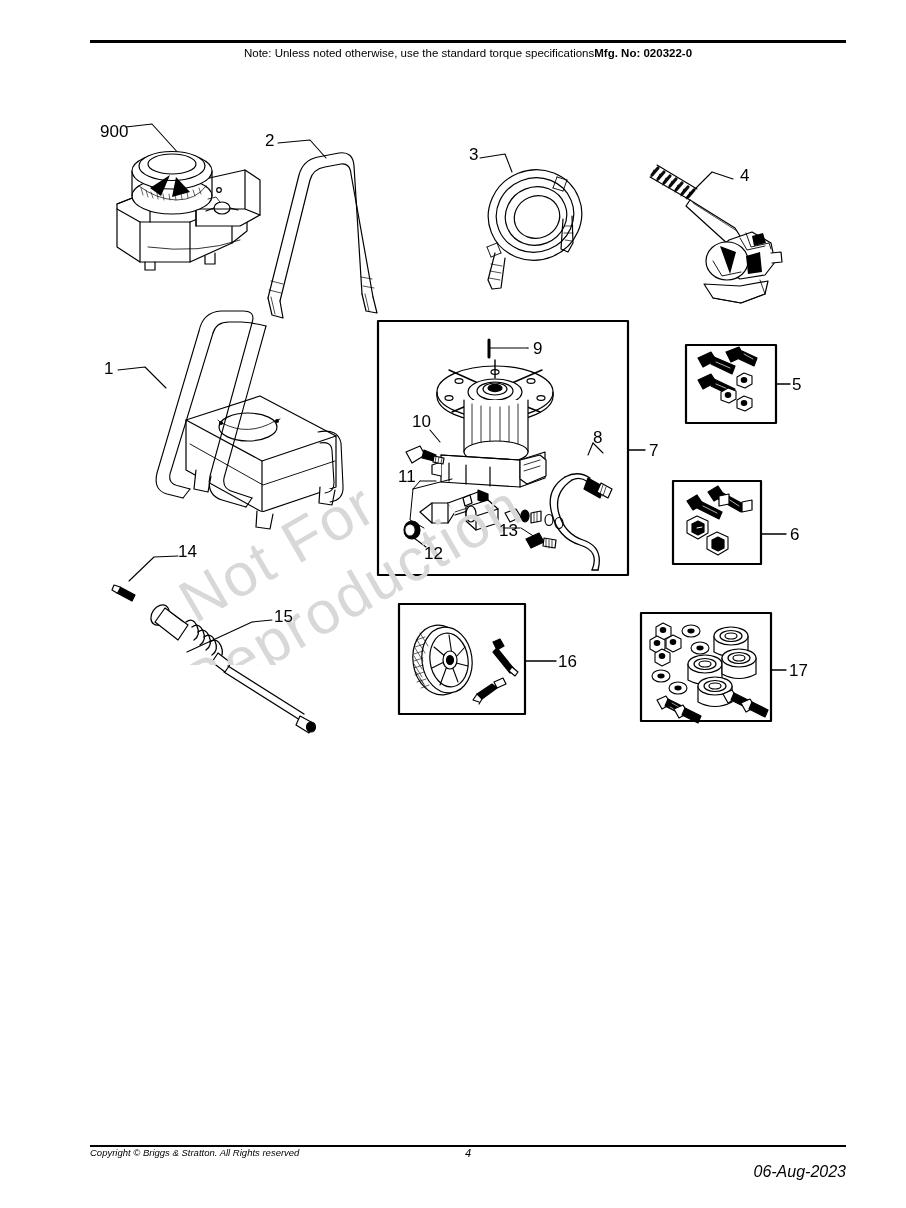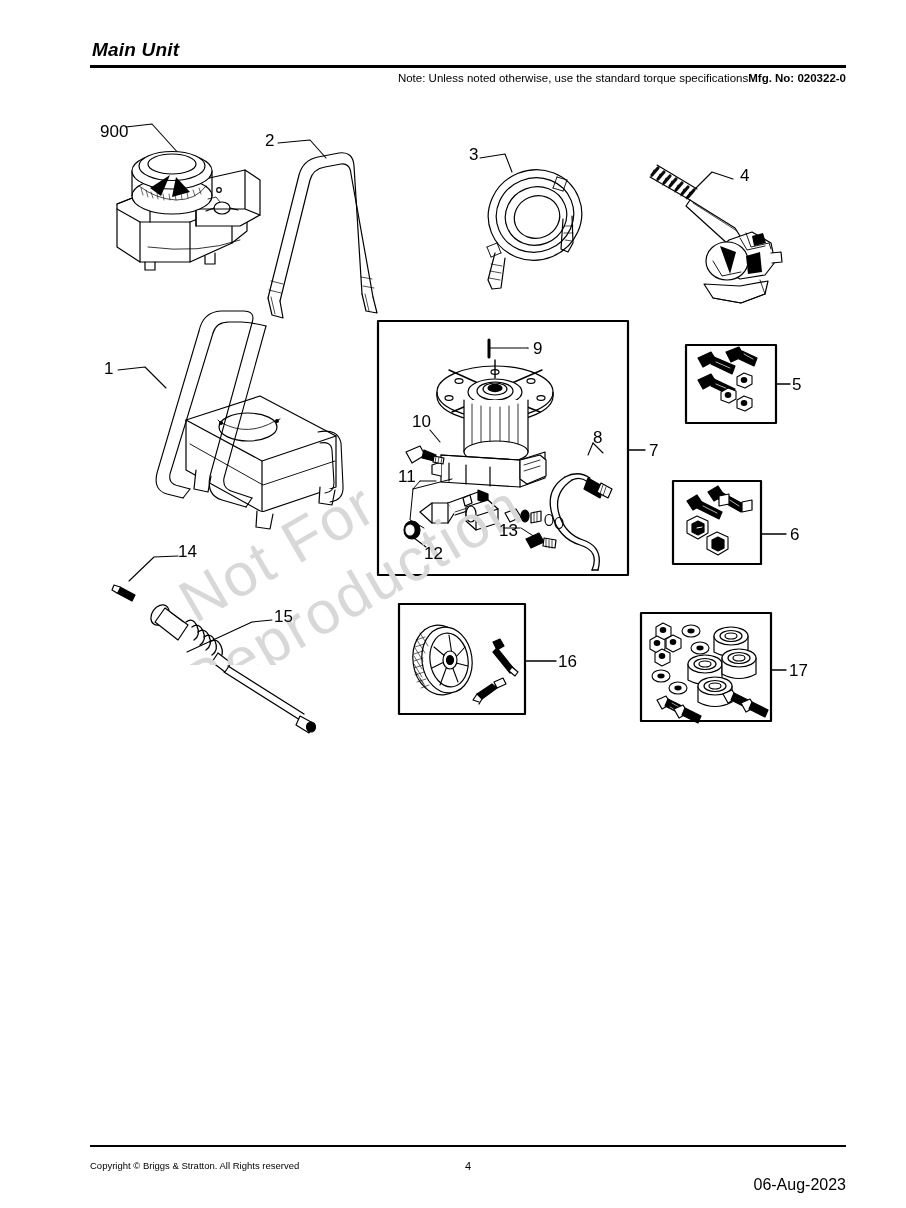--- a/index.html
+++ b/index.html
@@ -36,21 +36,21 @@
     line-height: 1.1;
     margin: 0 0 4px 2px;
   }
   .title-rule {
     height: 3px;
     background: #000;
     width: 100%;
   }
   .note-row {
     display: flex;
-    justify-content: flex-end;
+    justify-content: center;
     align-items: baseline;
     margin-top: 4px;
     font-size: 11.5px;
   }
   .note-text { white-space: nowrap; }
   .mfg-text  { white-space: nowrap; font-weight: bold; }
 
   
   .footer {
     position: absolute;
@@ -58,23 +58,23 @@
     top: 1145px;
     width: 756px;
   }
   .footer-rule {
     height: 1.5px;
     background: #000;
     width: 100%;
   }
   .footer-row {
     position: relative;
-    margin-top: 13px;
     font-size: 9.5px;
     height: 14px;
+    font-style: italic;
   }
   .footer-left  { position: absolute; left: 0;  top: 0; }
   .footer-mid   { position: absolute; left: 50%; top: 0; transform: translateX(-50%); font-size: 11px;}
   .footer-right { position: absolute; right: 0; top: 16px; font-size: 16px;}
 
   
   .canvas {
     position: absolute;
     left: 0;
     top: 0;
@@ -106,21 +106,20 @@
     font-size: 17px;
     fill: #000;
   }
 </style>
 </head>
 <body>
 
 <div class="page">
 
   <div class="header">
-    <div class="page-title">Main Unit</div>
     <div class="title-rule"></div>
     <div class="note-row">
       <div class="note-text">Note: Unless noted otherwise, use the standard torque specifications</div>
       <div class="mfg-text">Mfg. No: 020322-0</div>
     </div>
   </div>
 
   <div class="canvas">
     <svg width="906" height="1208" viewBox="0 0 906 1208" xmlns="http://www.w3.org/2000/svg" fill="none" stroke="#000" stroke-width="1.2" stroke-linecap="round" stroke-linejoin="round">
 

